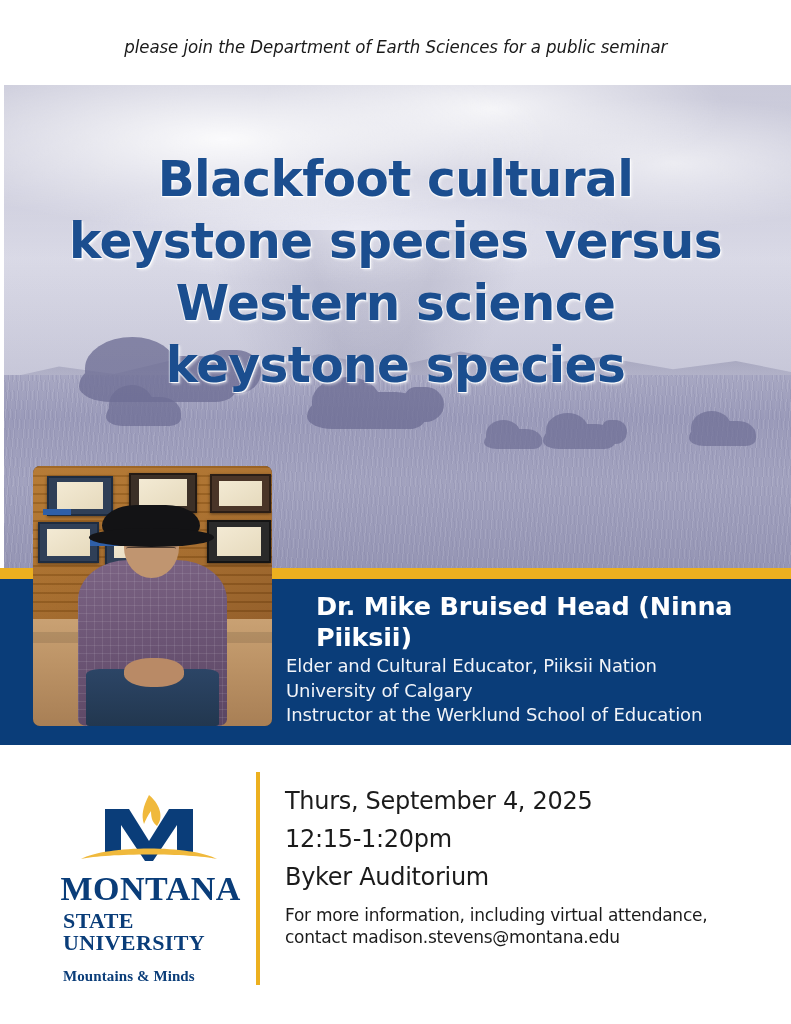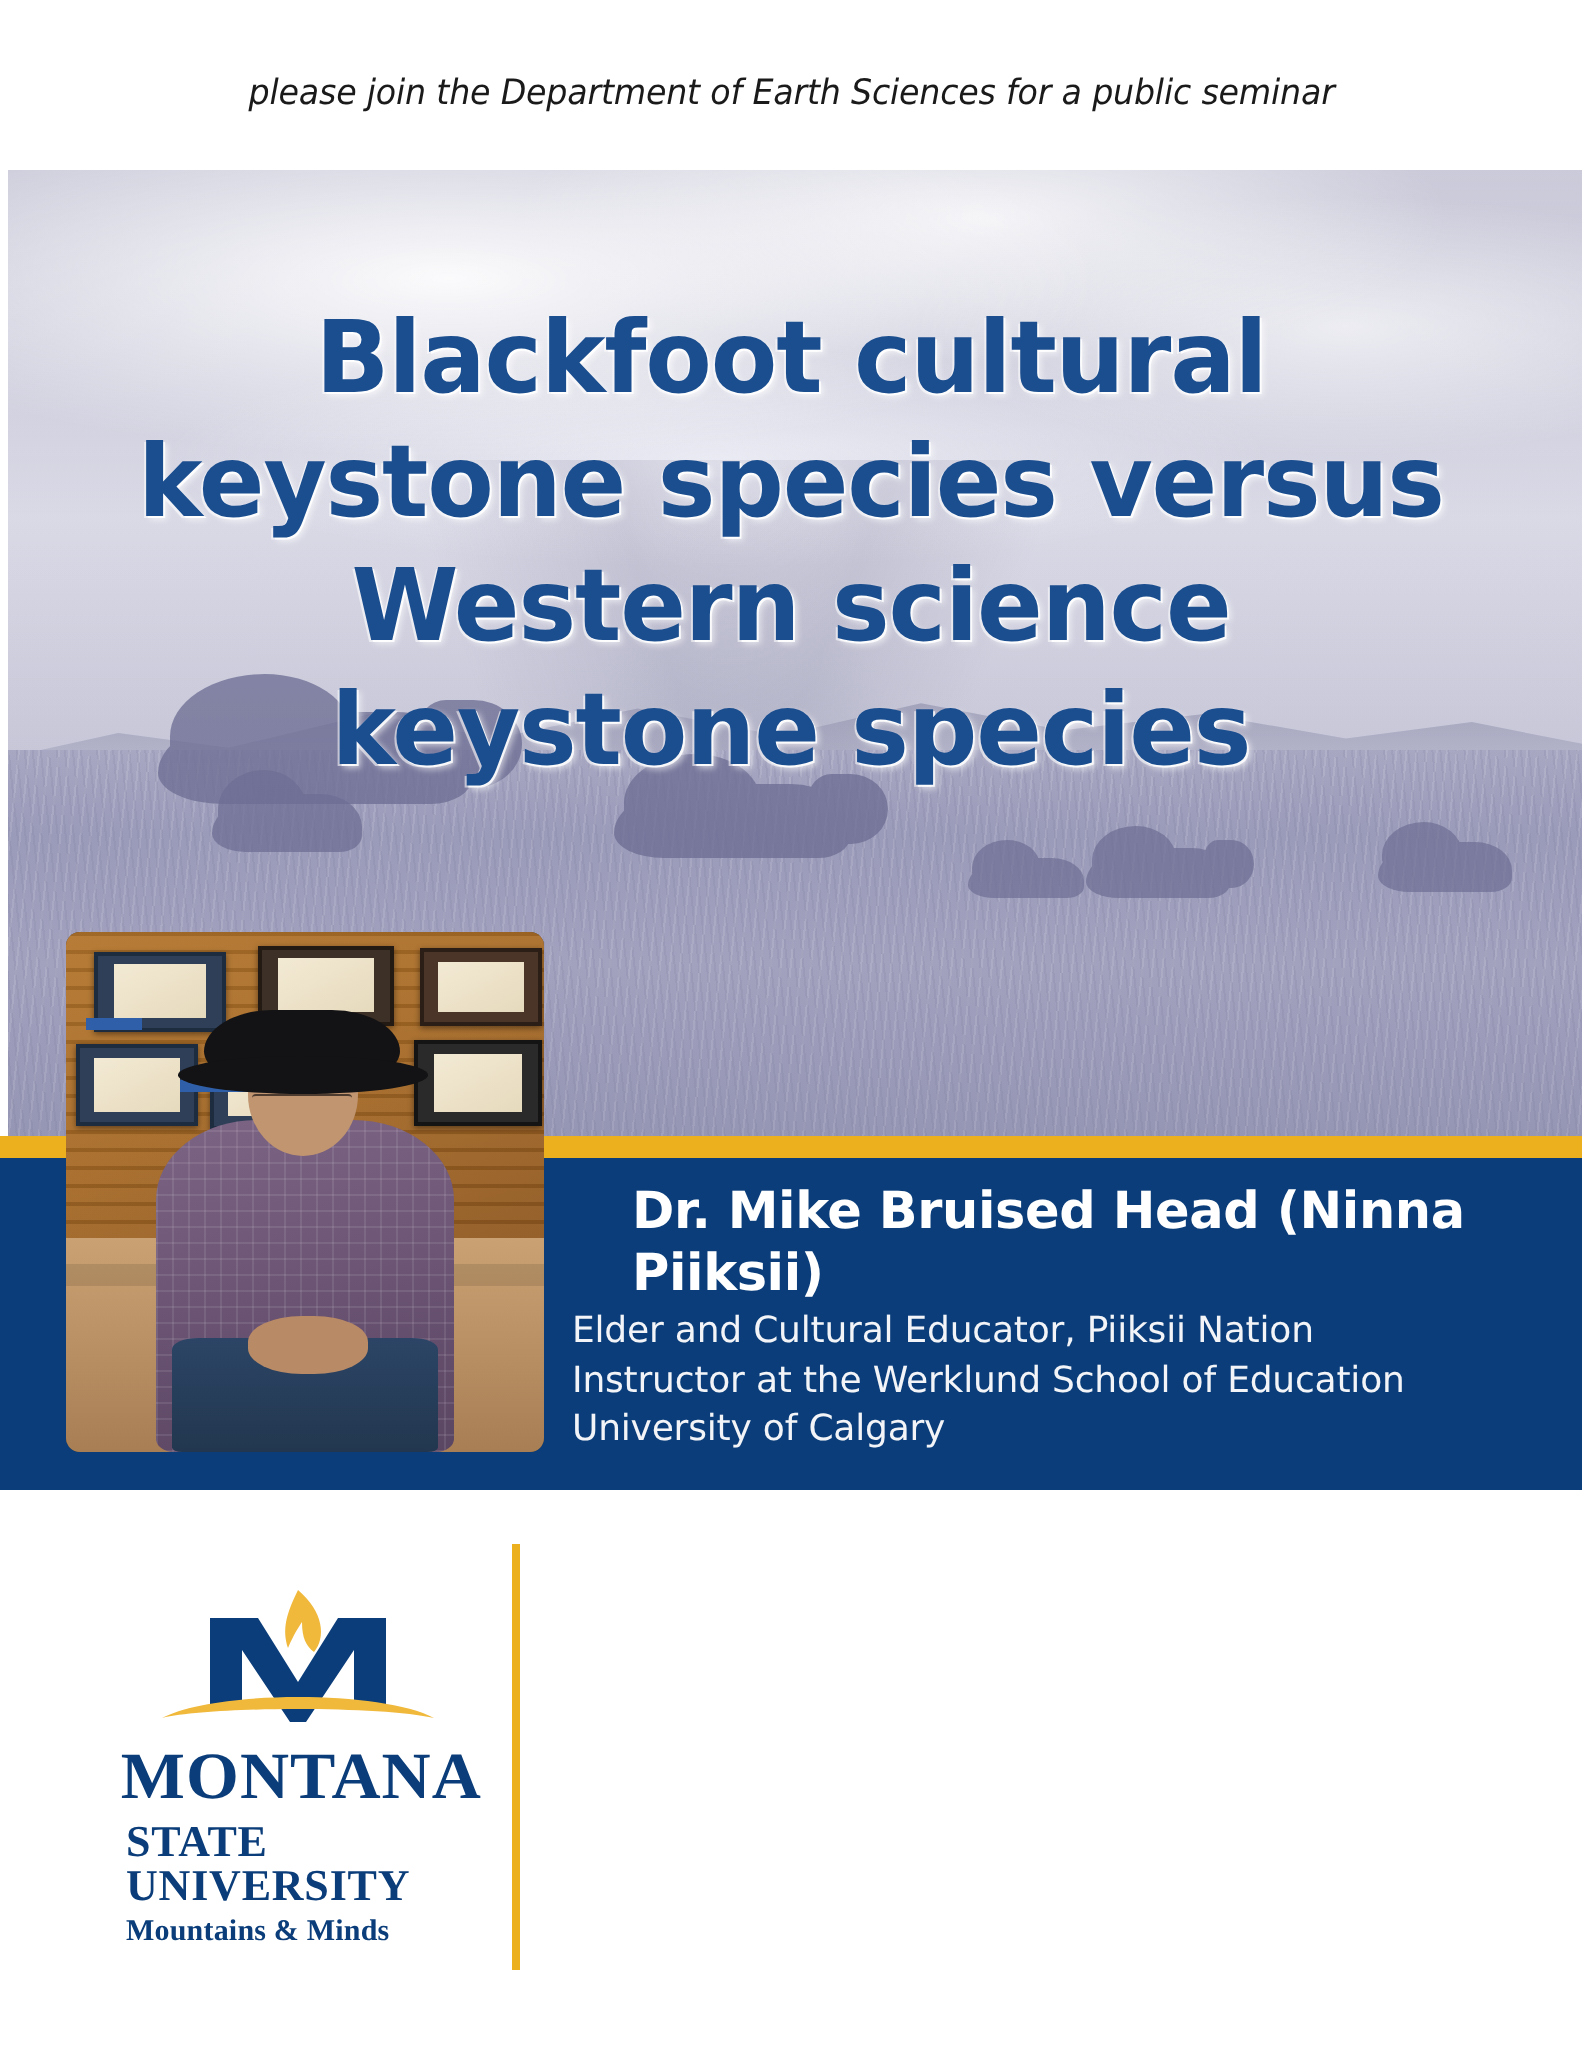--- a/index.html
+++ b/index.html
@@ -335,21 +335,21 @@
     margin: 0 auto;
   }
   .msu-wordmark {
     font-family: "Liberation Serif", serif;
     font-weight: bold;
     color: #0a3d79;
     line-height: 1;
   }
   .msu-montana { font-size: 33px; letter-spacing: 0.5px; margin-top: 2px; transform: scaleX(1.03); }
   .msu-state   { font-size: 22px; letter-spacing: 0.4px; margin-top: 4px; transform: scaleX(1.0); }
-  .msu-tag     { font-size: 15px; margin-top: 5px; font-weight: bold; letter-spacing: 0.1px; }
+  .msu-tag     { font-size: 15px; margin-top: 15px; font-weight: bold; letter-spacing: 0.1px; }
 </style>
 </head>
 <body>
 
 <div class="poster">
 
   <div class="invite-strip">
     <div class="invite-text">please join the Department of Earth Sciences for a public seminar</div>
   </div>
 
@@ -388,22 +388,22 @@
     <div class="title-line">Western science</div>
     <div class="title-line">keystone species</div>
   </div>
 
   <div class="gold-rule"></div>
   <div class="speaker-band"></div>
 
   <div class="speaker-text">
     <div class="speaker-name">Dr. Mike Bruised Head (Ninna Piiksii)</div>
     <div class="speaker-role">Elder and Cultural Educator, Piiksii Nation</div>
+    <div class="speaker-role">University of Calgary</div>
     <div class="speaker-role">Instructor at the Werklund School of Education</div>
-    <div class="speaker-role">University of Calgary</div>
   </div>
 
   <div class="portrait">
     <div class="pw-wall">
       <div class="frame f1">
           <i></i>
         </div>
       <div class="frame f2">
           <i></i>
         </div>
@@ -426,20 +426,27 @@
     <div class="person-body"></div>
     <div class="person-jeans"></div>
     <div class="person-hands"></div>
     <div class="person-face"></div>
     <div class="person-glasses"></div>
     <div class="person-hat"></div>
   </div>
 
   <div class="gold-divider"></div>
 
+  <div class="details">
+    <div class="detail-major">Thurs, September 4, 2025</div>
+    <div class="detail-major">12:15-1:20pm</div>
+    <div class="detail-major">Byker Auditorium</div>
+    <div class="detail-note">For more information, including virtual attendance,</div>
+    <div class="detail-note" style="margin-top:0">contact madison.stevens@montana.edu</div>
+  </div>
 
   <div class="msu-logo">
     <div class="msu-mark">
       <svg viewBox="0 0 172 78" width="172" height="78">
         <path d="M86 2 C80 14, 78 22, 81 31 C84 24, 86 21, 88 18 C88 26, 90 30, 94 33 C100 26, 99 13, 86 2 Z" fill="#f0b93c"></path>
         <path d="M42 16 H66 L86 48 L106 16 H130 V60 H114 V32 L90 68 H82 L58 32 V60 H42 Z" fill="#0a3d79"></path>
         <path d="M18 66 C44 52, 128 52, 154 66 C128 60, 44 60, 18 66 Z" fill="#f0b93c"></path>
       </svg>
     </div>
     <div class="msu-wordmark msu-montana">MONTANA</div>

